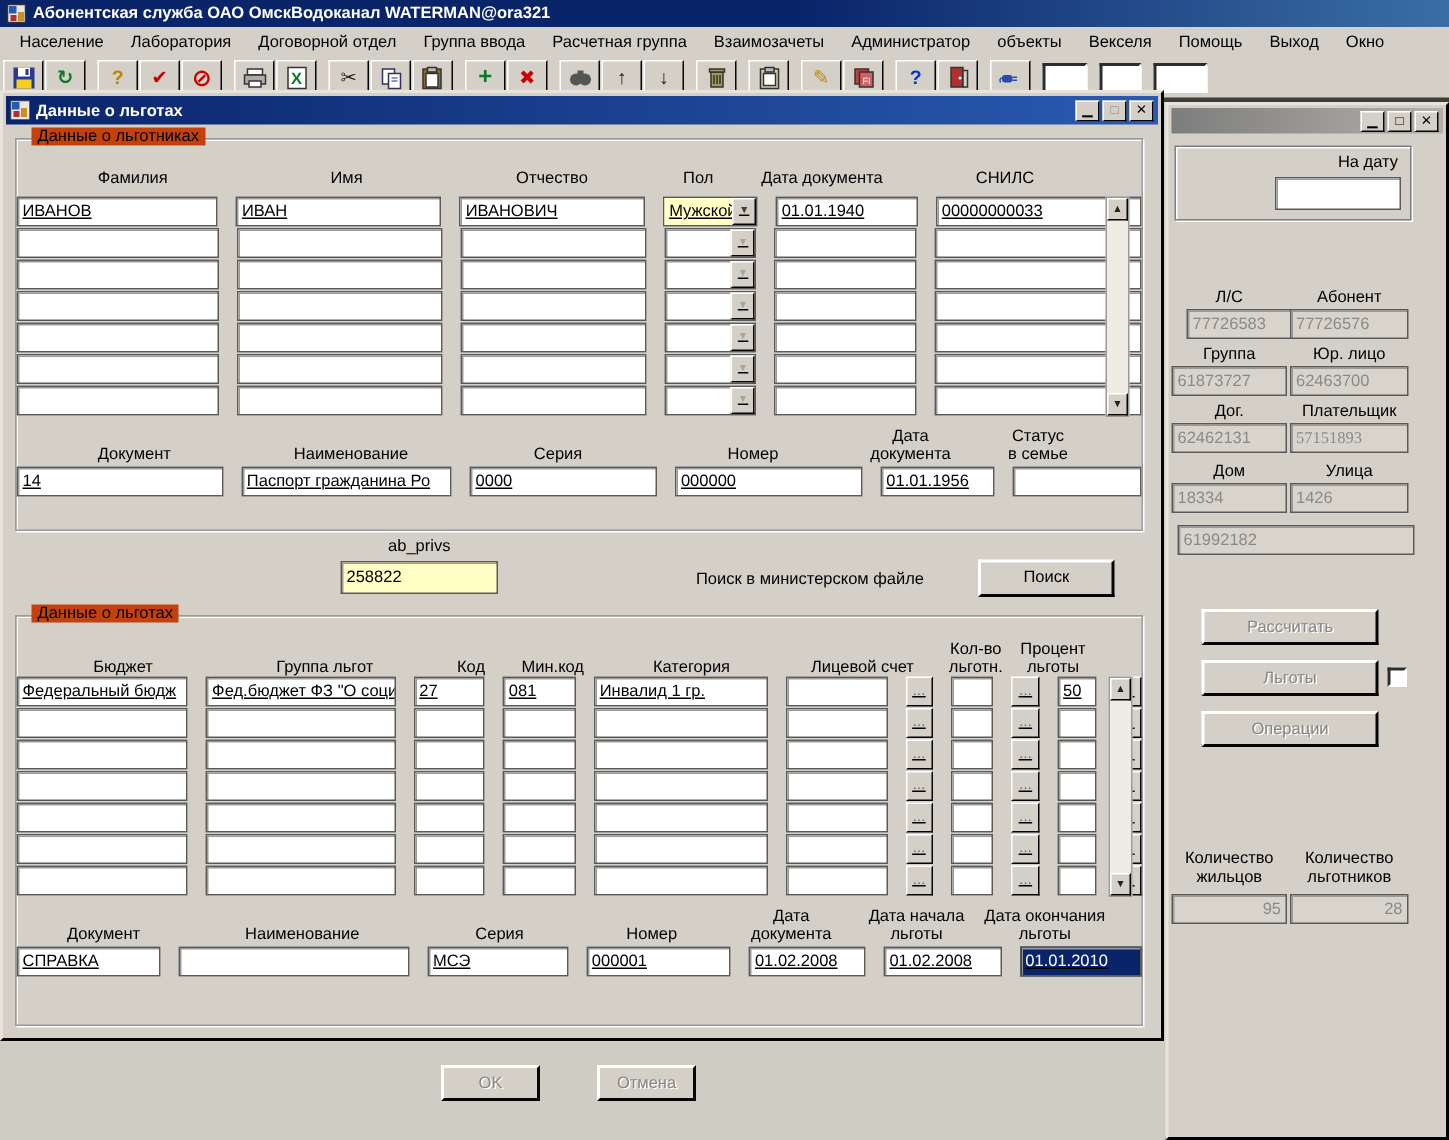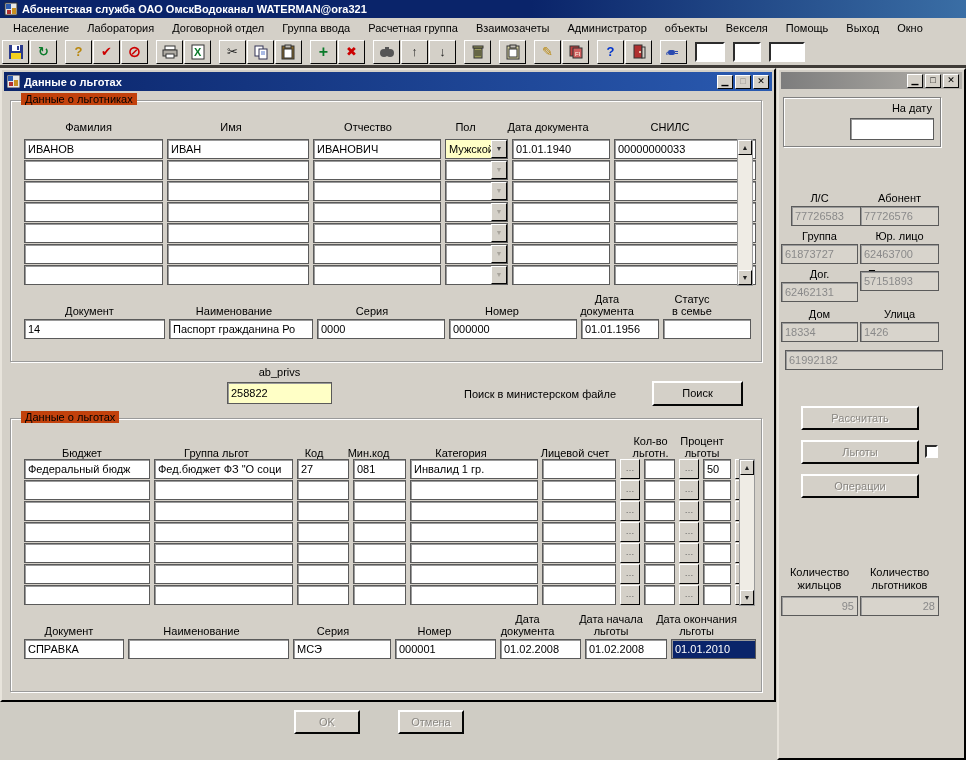--- a/index.html
+++ b/index.html
@@ -23,39 +23,39 @@
     background:#d4d0c8; border:1px outset #fff; border-color:#fff #5a5a5a #5a5a5a #fff; font-size:13px; }
   #toolbar .gap { width:7px; }
   #toolbar .tbox { width:30px; height:20px; margin-right:8px; }
   #tbsep { position:absolute; left:0; top:65px; width:966px; height:3px; background:#403c38; }
 
   .g-green{color:#0a7a2a;font-weight:bold} .g-red{color:#c00;font-weight:bold}
   .g-blue{color:#0033cc;font-weight:bold} .g-gold{color:#b8860b;font-weight:bold}
   .g-blk{color:#222;font-weight:bold}
 
   
-  #dialog { position:absolute; left:0; top:68px; width:776px; height:634px;
+  #dialog { position:absolute; left:0; top:60px; width:776px; height:634px;
     background:#d4d0c8; border:2px outset #fff; border-color:#e8e4dc #4a4a4a #4a4a4a #e8e4dc; }
   #dlg-title { position:absolute; left:2px; top:2px; right:2px; height:19px;
     background:linear-gradient(90deg,#0a246a,#2a5ab0); color:#fff; font-weight:bold;
     display:flex; align-items:center; gap:4px; padding:0 3px; }
   .winbtns { margin-left:auto; display:flex; gap:2px; }
   .winbtn { width:16px; height:14px; background:#d4d0c8; border:1px outset #fff; border-color:#fff #5a5a5a #5a5a5a #fff;
     font-size:9px; line-height:11px; text-align:center; color:#000; font-weight:bold; }
 
   .groupbox { position:absolute; background:#d4d0c8; border:1px solid #9a9a9a;
     box-shadow:inset 1px 1px 0 #fff, 1px 1px 0 #fff; }
   .gb-label { position:absolute; top:-8px; left:10px; background:#c2410c; padding:0 4px; }
 
   #gb1 { left:8px; top:30px; width:752px; height:262px; }
   #gb2 { left:8px; top:348px; width:752px; height:274px; }
 
   .hrow { display:flex; gap:2px; padding-left:8px; align-items:flex-end; }
   .hcell { text-align:center; white-space:pre-line; line-height:12px; }
-  .trow { display:flex; gap:4px; padding-left:13px; margin-bottom:1px; align-items:stretch; }
+  .trow { display:flex; gap:12px; padding-left:0; margin-bottom:1px; align-items:stretch;text-decoration:underline; }
   .cell { background:#fff; border:1px solid #5a5a5a; box-shadow:inset 1px 1px 0 #9a9a9a;
     height:20px; line-height:18px; padding:0 3px; overflow:hidden; white-space:nowrap; }
 
   
   .c-fam{width:139px}.c-im{width:142px}.c-ot{width:128px}.c-pol{width:63px}.c-dr{width:98px}.c-sn{width:142px}
   
   .e-doc{width:141px}.e-nam{width:144px}.e-ser{width:128px}.e-num{width:128px}.e-dat{width:78px}.e-sta{width:88px}
   
   .d-bud{width:126px}.d-grp{width:139px}.d-kod{width:52px}.d-min{width:53px}.d-kat{width:128px}.d-ls{width:74px}
   .d-kv{width:31px}.d-pr{width:28px}
@@ -550,21 +550,21 @@
   <div class="pfield" style="left:81px; top:136px; width:79px;">77726576</div>
 
   <div class="plabel" style="left:2px;  top:160px; width:77px;">Группа</div>
   <div class="plabel" style="left:81px; top:160px; width:79px;">Юр. лицо</div>
   <div class="pfield" style="left:2px;  top:174px; width:77px;">61873727</div>
   <div class="pfield" style="left:81px; top:174px; width:79px;">62463700</div>
 
   <div class="plabel" style="left:2px;  top:198px; width:77px;">Дог.</div>
   <div class="plabel" style="left:81px; top:198px; width:79px;">Плательщик</div>
   <div class="pfield" style="left:2px;  top:212px; width:77px;">62462131</div>
-  <div class="pfield" style="left:81px; top:201px; width:79px;">57151893</div>
+  <div class="pfield" style="left:81px; top:212px; width:79px;font-family:Liberation Serif, serif;">57151893</div>
 
   <div class="plabel" style="left:2px;  top:238px; width:77px;">Дом</div>
   <div class="plabel" style="left:81px; top:238px; width:79px;">Улица</div>
   <div class="pfield" style="left:2px;  top:252px; width:77px;">18334</div>
   <div class="pfield" style="left:81px; top:252px; width:79px;">1426</div>
 
   <div class="pfield" style="left:6px; top:280px; width:158px;">61992182</div>
 
   <div class="btn dis" style="position:absolute; left:22px; top:336px; width:118px; height:24px; line-height:20px;">Рассчитать</div>
   <div class="btn dis" style="position:absolute; left:22px; top:370px; width:118px; height:24px; line-height:20px;">Льготы</div>

